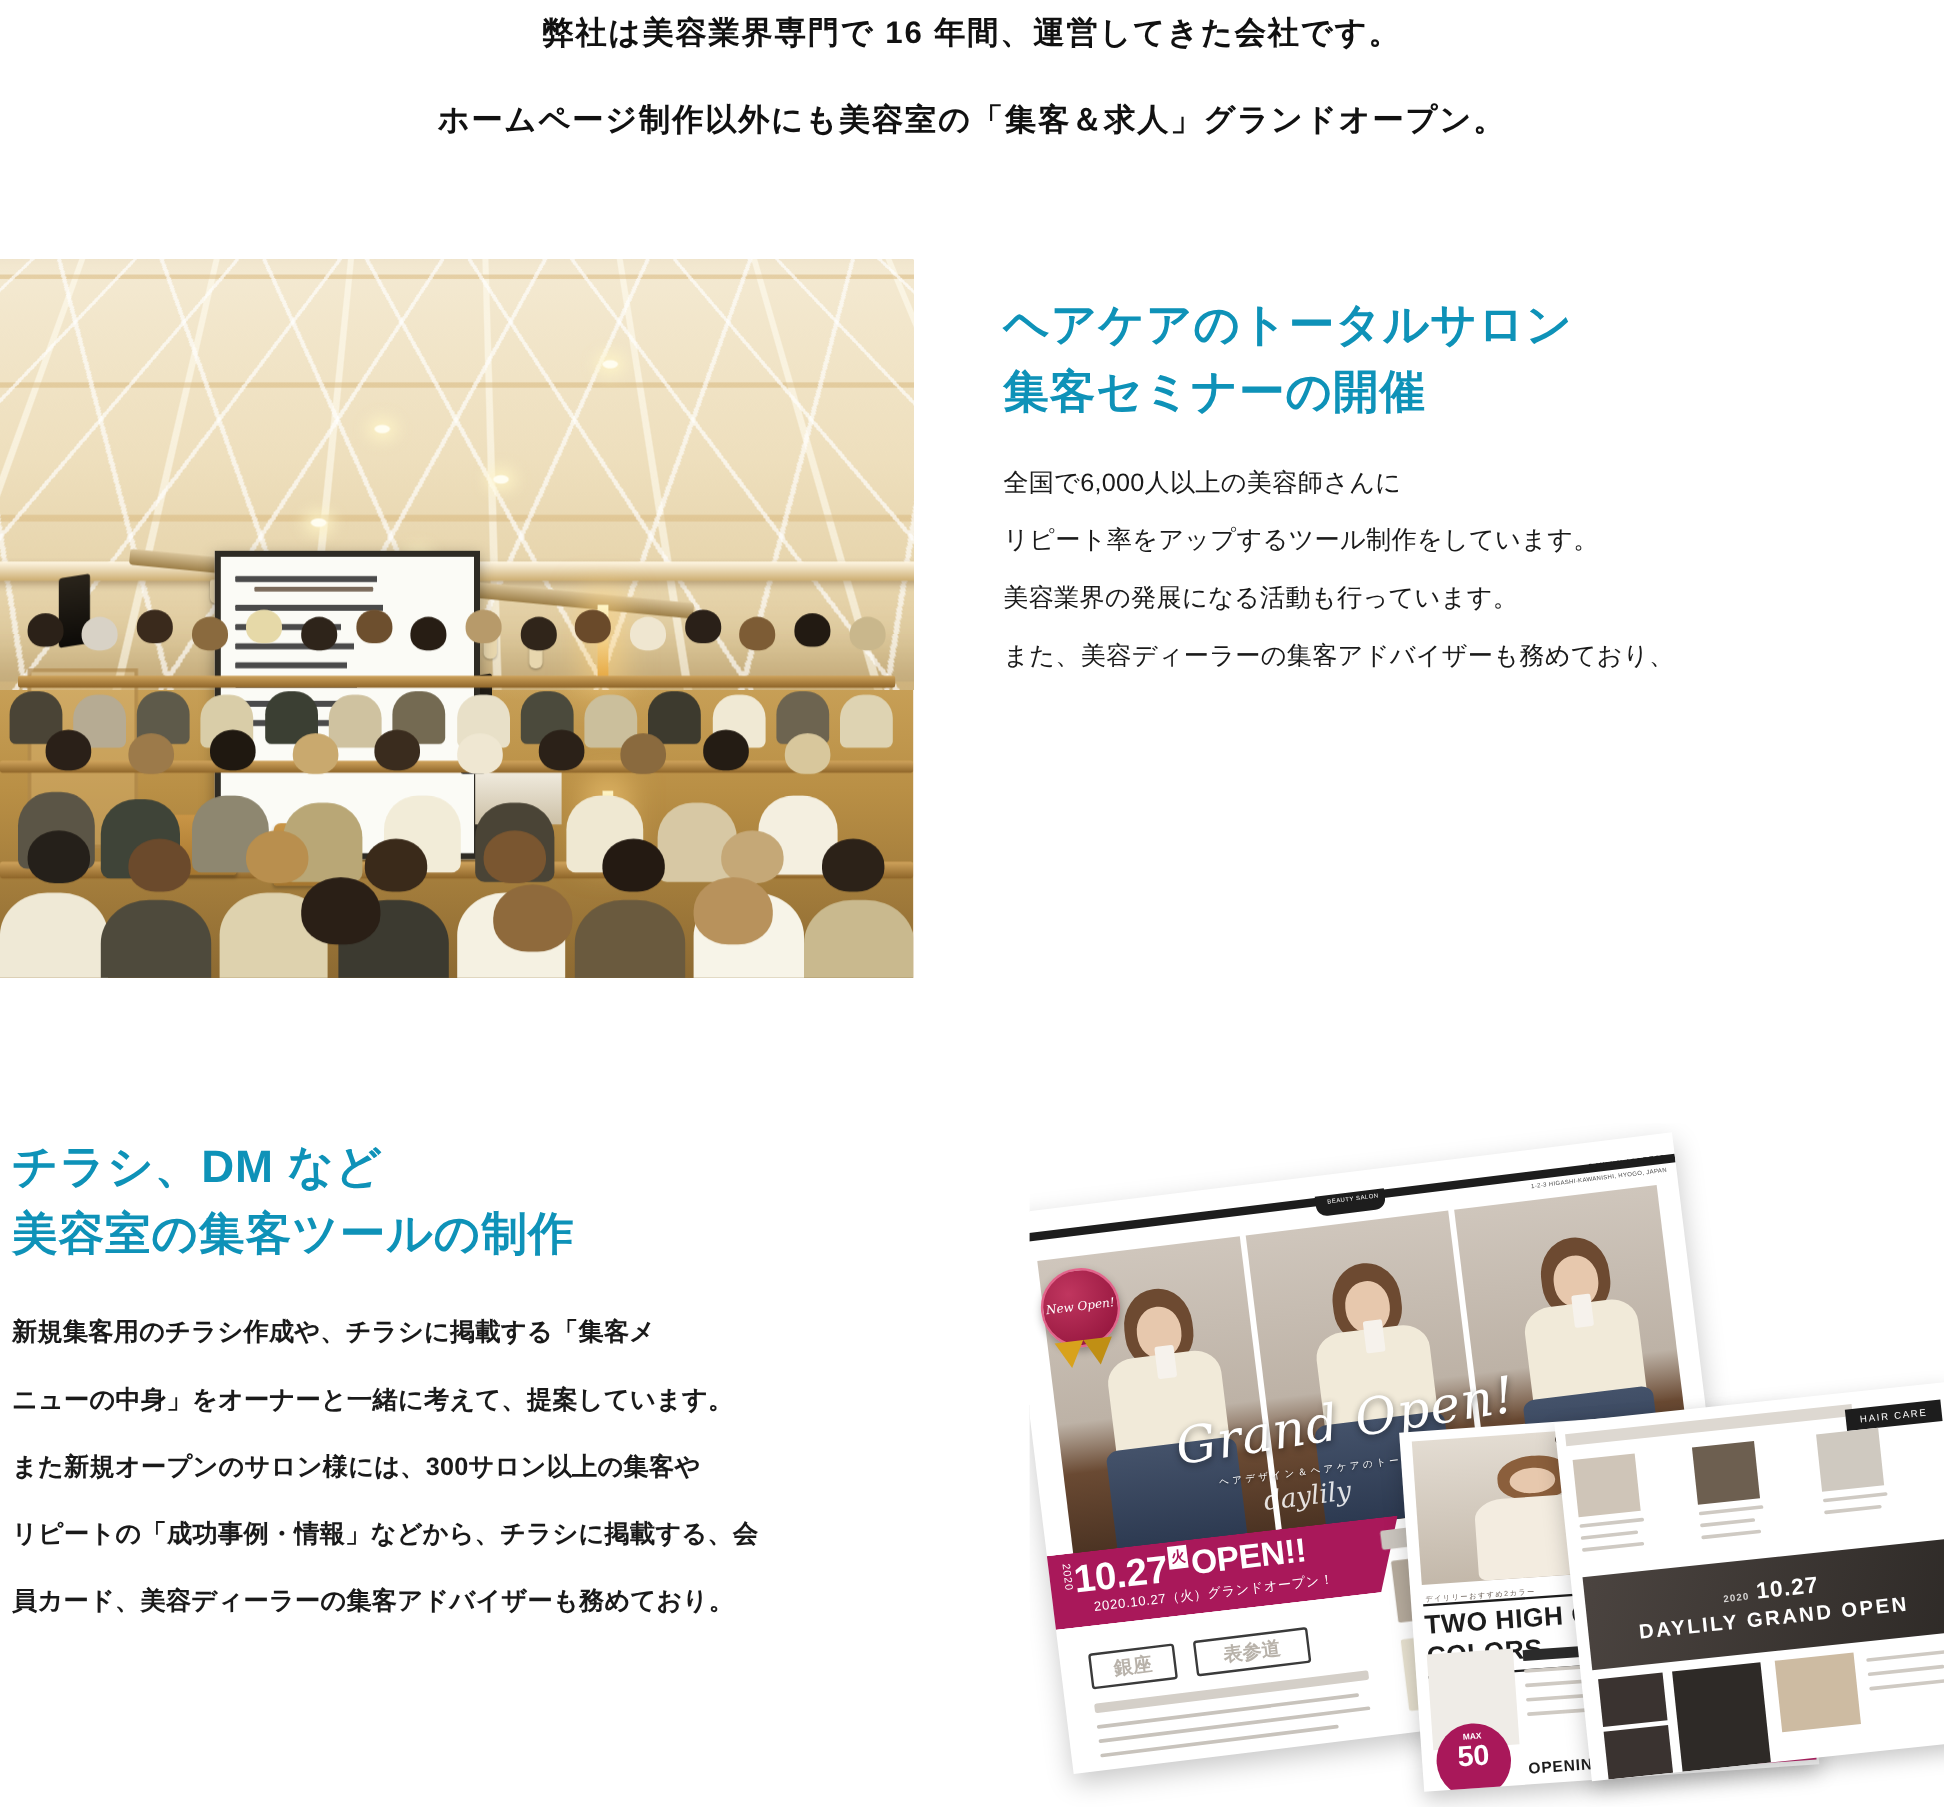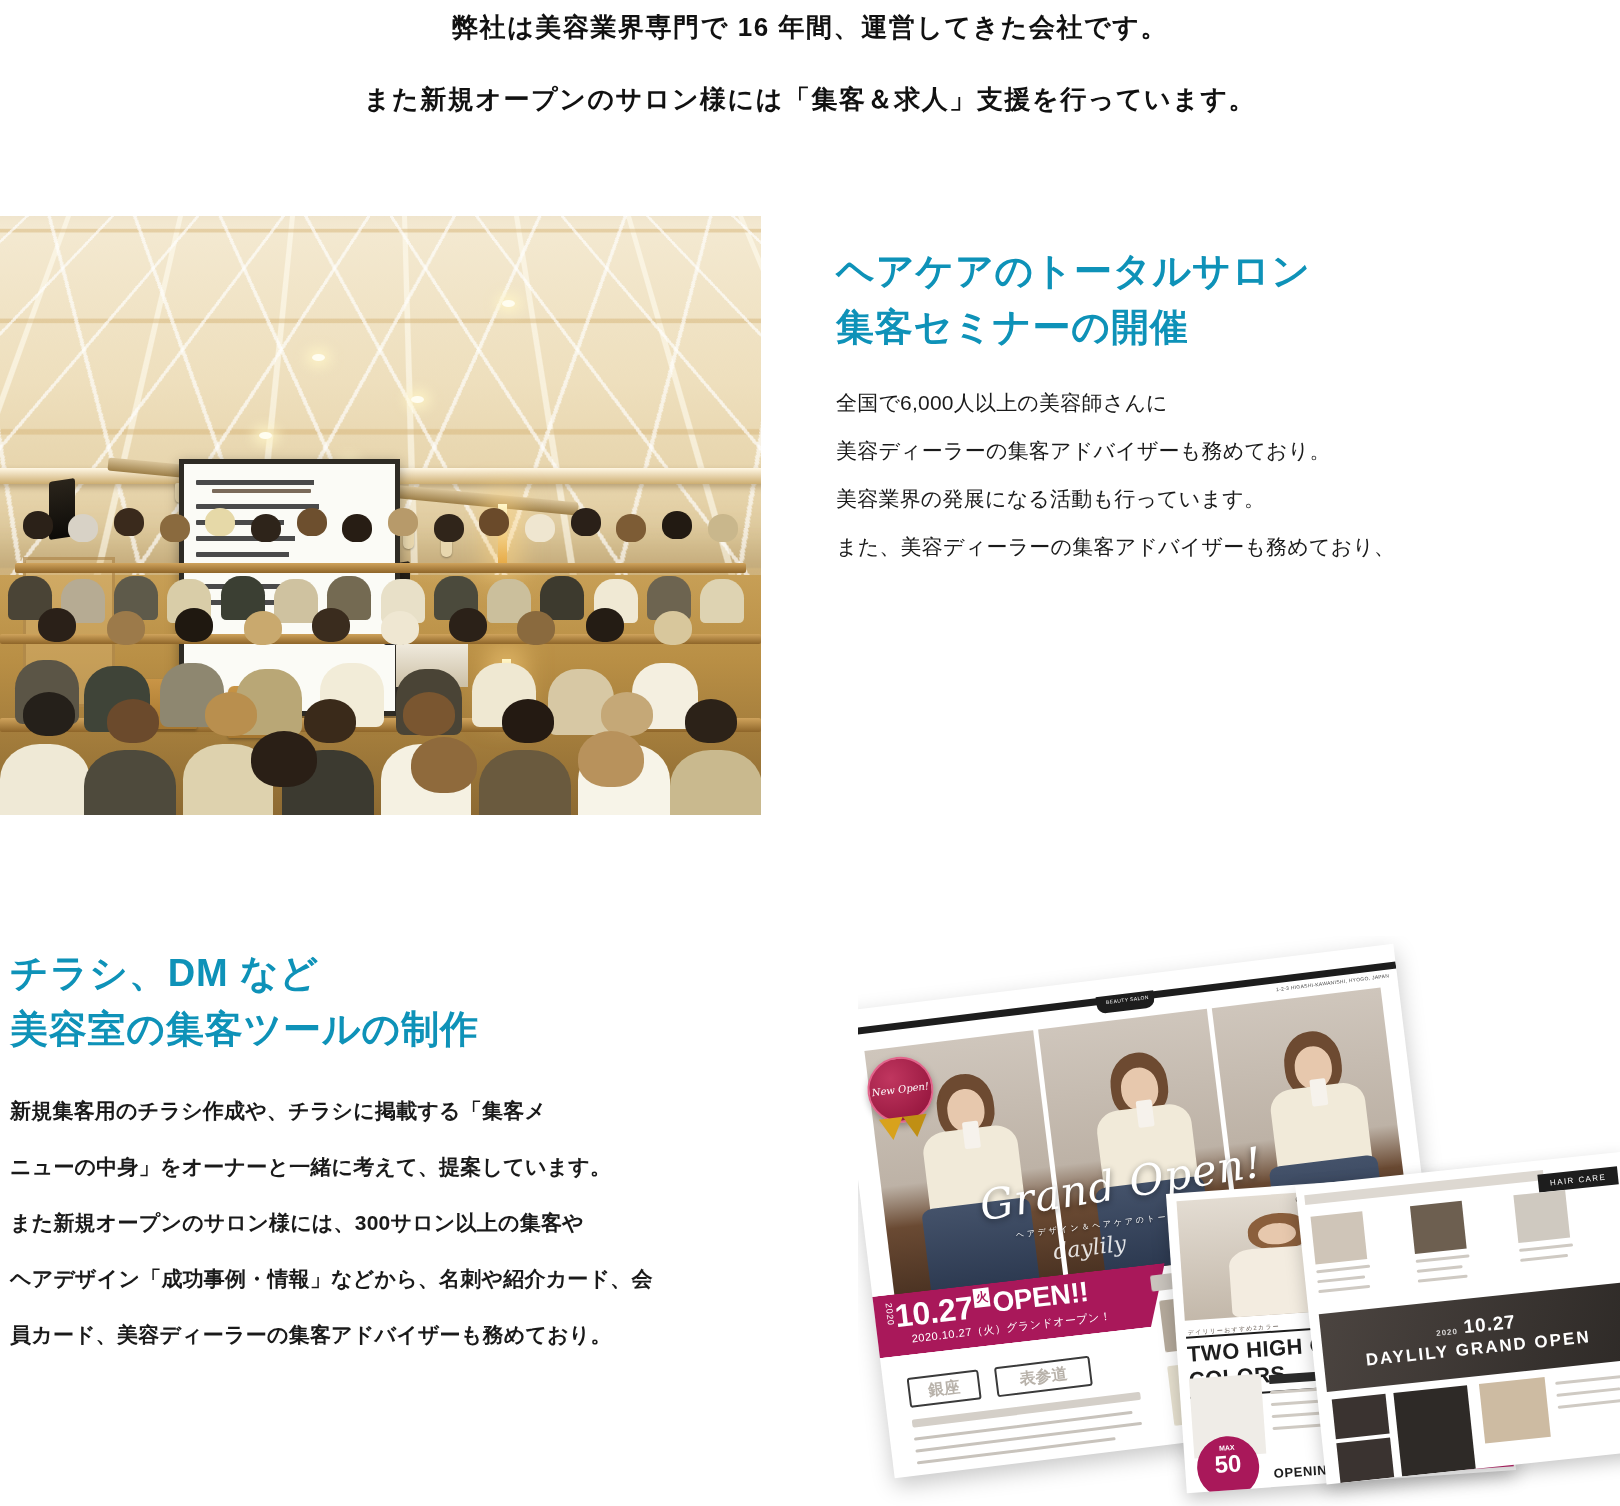--- a/index.html
+++ b/index.html
@@ -234,21 +234,21 @@
   .fr-banner .g { font-size:17px; font-weight:700; letter-spacing:.12em; margin-top:2px; }
   .fr-banner .y { font-size:8px; opacity:.8; }
   .fr-pbox { position:absolute; background:#3a3330; }
   .fr-pimg { position:absolute; background:#b9aa99; }
 </style>
 </head>
 <body>
 
 <div class="intro">
   <div class="intro-line intro-line-1">弊社は美容業界専門で 16 年間、運営してきた会社です。</div>
-  <div class="intro-line intro-line-2">また新規オープンのサロン様には「集客＆求人」支援を行っています。</div>
+  <div class="intro-line intro-line-2">ホームページ制作以外にも美容室の「集客＆求人」グランドオープン。</div>
 </div>
 
 <div class="seminar-photo">
   <div class="room-wall"></div>
 
   <div class="ceiling">
     <div class="ceiling-grid"></div>
   </div>
   <div class="ceiling-beam" style="top:42%;"></div>
 
@@ -374,34 +374,34 @@
     <div class="head" style="left:54%;top:76%;width:66px;height:56px;background:#8f6a3c;"></div>
     <div class="head" style="left:76%;top:74%;width:66px;height:56px;background:#b8925c;"></div>
   </div>
 </div>
 
 <div class="sec1-text">
   <div class="blue-head">ヘアケアのトータルサロン</div>
   <div class="blue-head">集客セミナーの開催</div>
   <div class="sec1-body">
     <div class="body-text">全国で6,000人以上の美容師さんに</div>
-    <div class="body-text">美容ディーラーの集客アドバイザーも務めており。</div>
+    <div class="body-text">リピート率をアップするツール制作をしています。</div>
     <div class="body-text">美容業界の発展になる活動も行っています。</div>
     <div class="body-text">また、美容ディーラーの集客アドバイザーも務めており、</div>
   </div>
 </div>
 
 <div class="sec2-text">
   <div class="blue-head">チラシ、DM など</div>
   <div class="blue-head">美容室の集客ツールの制作</div>
   <div class="sec2-body">
     <div class="body-text">新規集客用のチラシ作成や、チラシに掲載する「集客メ</div>
     <div class="body-text">ニューの中身」をオーナーと一緒に考えて、提案しています。</div>
     <div class="body-text">また新規オープンのサロン様には、300サロン以上の集客や</div>
-    <div class="body-text">ヘアデザイン「成功事例・情報」などから、名刺や紹介カード、会</div>
+    <div class="body-text">リピートの「成功事例・情報」などから、チラシに掲載する、会</div>
     <div class="body-text">員カード、美容ディーラーの集客アドバイザーも務めており。</div>
   </div>
 </div>
 
 <div class="flyer-panel">
 
   <div class="flyer-main">
     <div class="fm-topbar"></div>
     <div class="fm-badge-blk"></div>
     <div class="fm-badge-txt">BEAUTY SALON</div>

